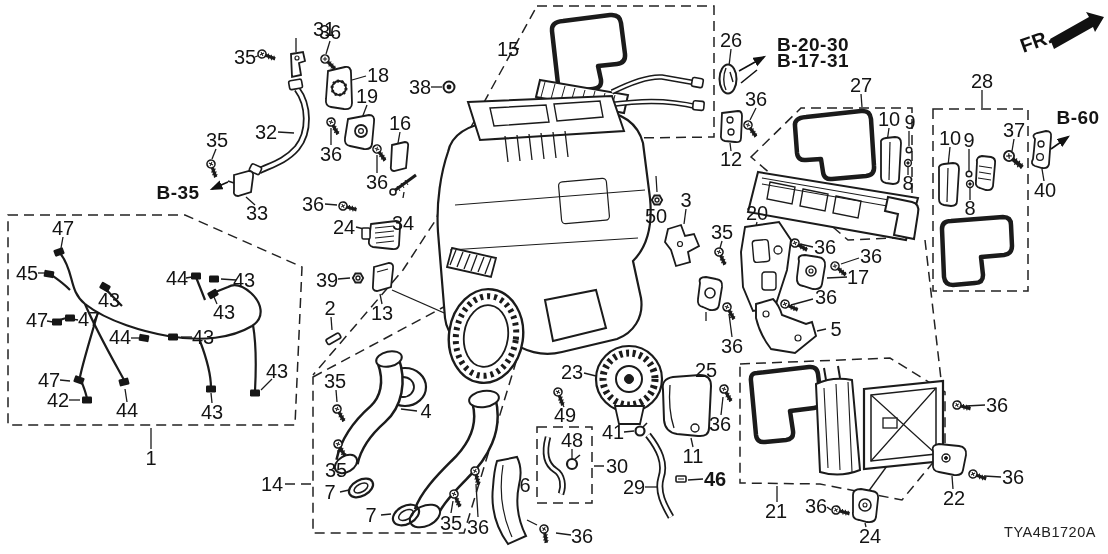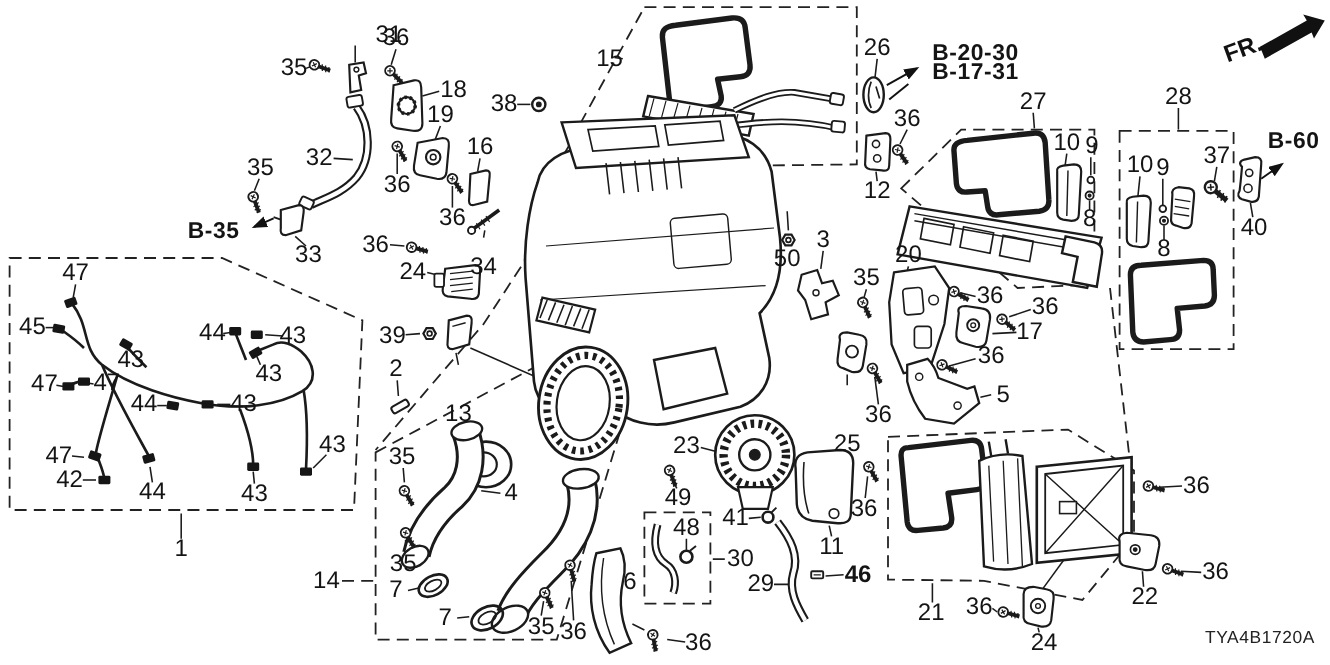--- a/index.html
+++ b/index.html
@@ -417,21 +417,21 @@
       <div class="plabel" style="left: 825px; top: 247px;">36</div>
       <div class="plabel" style="left: 871px; top: 256px;">36</div>
       <div class="plabel" style="left: 27px; top: 273px;">45</div>
       <div class="plabel" style="left: 177px; top: 278px;">44</div>
       <div class="plabel" style="left: 244px; top: 280px;">43</div>
       <div class="plabel" style="left: 327px; top: 280px;">39</div>
       <div class="plabel" style="left: 858px; top: 277px;">17</div>
       <div class="plabel" style="left: 109px; top: 300px;">43</div>
       <div class="plabel" style="left: 330px; top: 308px;">2</div>
       <div class="plabel" style="left: 224px; top: 312px;">43</div>
-      <div class="plabel" style="left: 382px; top: 313px; margin-top: 32px;">13</div>
+      <div class="plabel" style="left: 382px; top: 313px;">13</div>
       <div class="plabel" style="left: 37px; top: 320px;">47</div>
       <div class="plabel" style="left: 89px; top: 319px;">47</div>
       <div class="plabel" style="left: 706px; top: 330px; margin-top: 40px;">25</div>
       <div class="plabel" style="left: 836px; top: 329px;">5</div>
       <div class="plabel" style="left: 826px; top: 297px;">36</div>
       <div class="plabel" style="left: 120px; top: 337px;">44</div>
       <div class="plabel" style="left: 203px; top: 337px;">43</div>
       <div class="plabel" style="left: 732px; top: 346px;">36</div>
       <div class="plabel" style="left: 277px; top: 371px;">43</div>
       <div class="plabel" style="left: 572px; top: 372px; text-align: right;">23</div>

